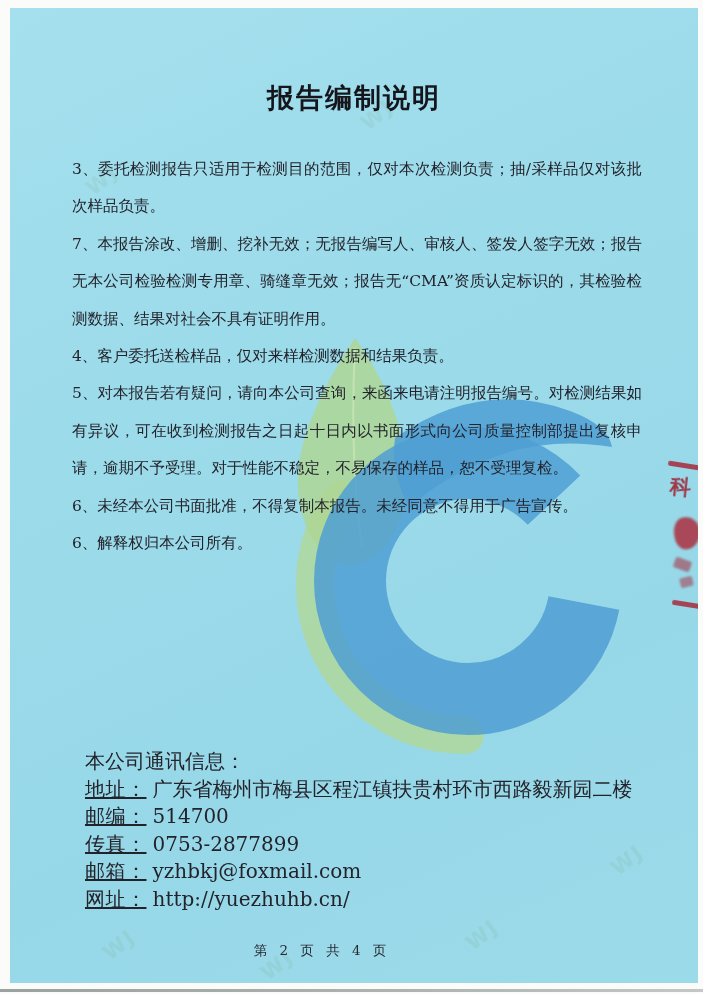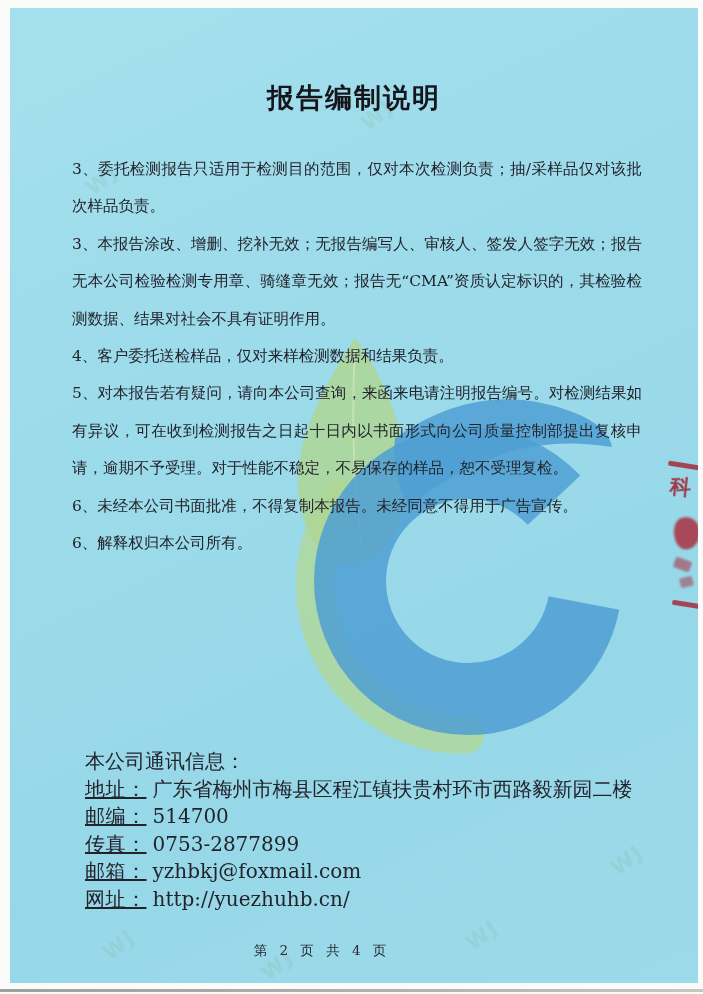--- a/index.html
+++ b/index.html
@@ -91,21 +91,21 @@
     <span class="faint-mark" style="left:350px;top:95px;">WJ</span>
     <span class="faint-mark" style="left:455px;top:915px;">WJ</span>
     <span class="faint-mark" style="left:92px;top:925px;">WJ</span>
     <span class="faint-mark" style="left:600px;top:840px;">WJ</span>
     <span class="faint-mark" style="left:250px;top:945px;">WJ</span>
 
     <h1 class="title">报告编制说明</h1>
 
     <div class="notes">
       <p>3、委托检测报告只适用于检测目的范围，仅对本次检测负责；抽/采样品仅对该批次样品负责。</p>
-      <p>3、本报告涂改、增删、挖补无效；无报告编写人、审核人、签发人签字无效；报告无本公司检验检测专用章、骑缝章无效；报告无“CMA”资质认定标识的，其检验检测数据、结果对社会不具有证明作用。</p>
+      <p>7、本报告涂改、增删、挖补无效；无报告编写人、审核人、签发人签字无效；报告无本公司检验检测专用章、骑缝章无效；报告无“CMA”资质认定标识的，其检验检测数据、结果对社会不具有证明作用。</p>
       <p>4、客户委托送检样品，仅对来样检测数据和结果负责。</p>
       <p>5、对本报告若有疑问，请向本公司查询，来函来电请注明报告编号。对检测结果如有异议，可在收到检测报告之日起十日内以书面形式向公司质量控制部提出复核申请，逾期不予受理。对于性能不稳定，不易保存的样品，恕不受理复检。</p>
       <p>6、未经本公司书面批准，不得复制本报告。未经同意不得用于广告宣传。</p>
       <p>6、解释权归本公司所有。</p>
     </div>
 
     <div class="contact">
       <div class="row">本公司通讯信息：</div>
       <div class="row">
         <span class="lbl">地址：</span><span class="val">广东省梅州市梅县区程江镇扶贵村环市西路毅新园二楼</span>

